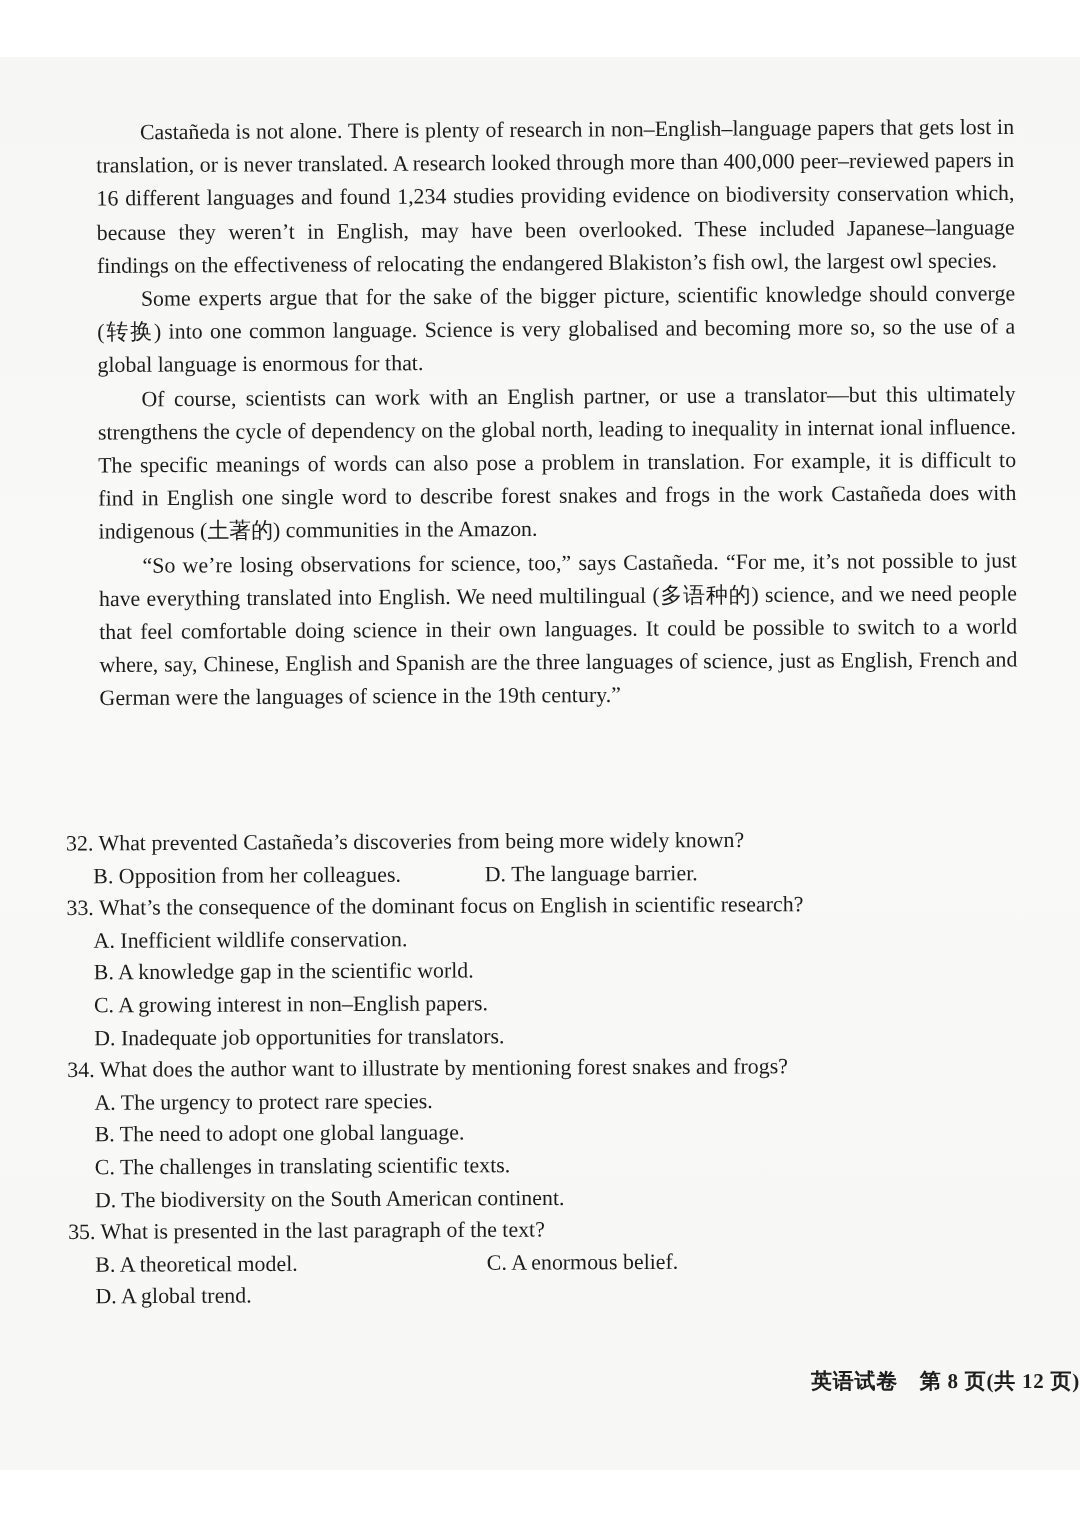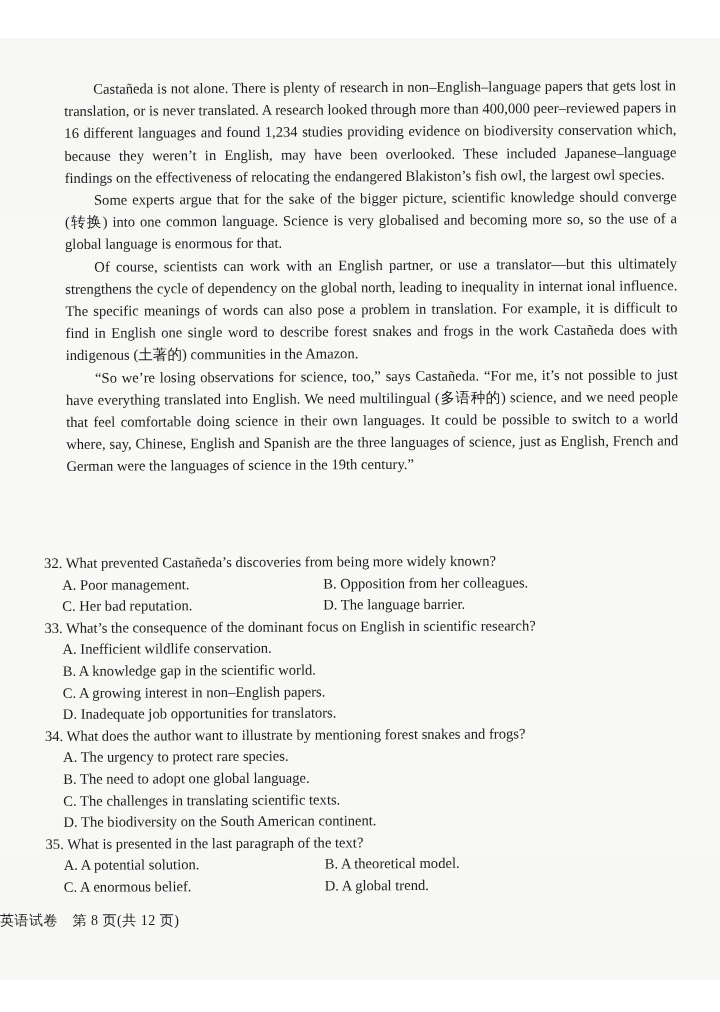--- a/index.html
+++ b/index.html
@@ -66,46 +66,44 @@
     .opt {
       font-size: 14.6px;
       line-height: 21.6px;
       margin: 0;
     }
     .footer {
       position: absolute;
       left: 0;
       width: 720px;
       top: 912px;
-      text-align: left;
+      text-align: right;
       font-size: 14px;
-      font-weight: normal;
+      font-weight: bold;
       letter-spacing: 0.5px;
       color: #1e1e1e;
     }
   </style>
 </head>
 <body>
 
 <div class="paper"></div>
 
 <div class="content">
   <p class="para">Castañeda is not alone. There is plenty of research in non–English–language papers that gets lost in translation, or is never translated. A research looked through more than 400,000 peer–reviewed papers in 16 different languages and found 1,234 studies providing evidence on biodiversity conservation which, because they weren’t in English, may have been overlooked. These included Japanese–language findings on the effectiveness of relocating the endangered Blakiston’s fish owl, the largest owl species.</p>
   <p class="para">Some experts argue that for the sake of the bigger picture, scientific knowledge should converge (转换) into one common language. Science is very globalised and becoming more so, so the use of a global language is enormous for that.</p>
   <p class="para">Of course, scientists can work with an English partner, or use a translator—but this ultimately strengthens the cycle of dependency on the global north, leading to inequality in internat ional influence. The specific meanings of words can also pose a problem in translation. For example, it is difficult to find in English one single word to describe forest snakes and frogs in the work Castañeda does with indigenous (土著的) communities in the Amazon.</p>
   <p class="para">“So we’re losing observations for science, too,” says Castañeda. “For me, it’s not possible to just have everything translated into English. We need multilingual (多语种的) science, and we need people that feel comfortable doing science in their own languages. It could be possible to switch to a world where, say, Chinese, English and Spanish are the three languages of science, just as English, French and German were the languages of science in the 19th century.”</p>
 </div>
 
 <div class="questions">
   <div class="question">
     <p class="q-stem">32. What prevented Castañeda’s discoveries from being more widely known?</p>
     <div class="opts-grid">
-      <p class="opt">A. Poor management.</p>
       <p class="opt">B. Opposition from her colleagues.</p>
-      <p class="opt">C. Her bad reputation.</p>
       <p class="opt">D. The language barrier.</p>
     </div>
   </div>
 
   <div class="question">
     <p class="q-stem">33. What’s the consequence of the dominant focus on English in scientific research?</p>
     <div class="opts-list">
       <p class="opt">A. Inefficient wildlife conservation.</p>
       <p class="opt">B. A knowledge gap in the scientific world.</p>
       <p class="opt">C. A growing interest in non–English papers.</p>
@@ -119,21 +117,20 @@
       <p class="opt">A. The urgency to protect rare species.</p>
       <p class="opt">B. The need to adopt one global language.</p>
       <p class="opt">C. The challenges in translating scientific texts.</p>
       <p class="opt">D. The biodiversity on the South American continent.</p>
     </div>
   </div>
 
   <div class="question">
     <p class="q-stem">35. What is presented in the last paragraph of the text?</p>
     <div class="opts-grid">
-      <p class="opt">A. A potential solution.</p>
       <p class="opt">B. A theoretical model.</p>
       <p class="opt">C. A enormous belief.</p>
       <p class="opt">D. A global trend.</p>
     </div>
   </div>
 </div>
 
 <div class="footer">英语试卷　第 8 页(共 12 页)</div>
 
 </body></html>

